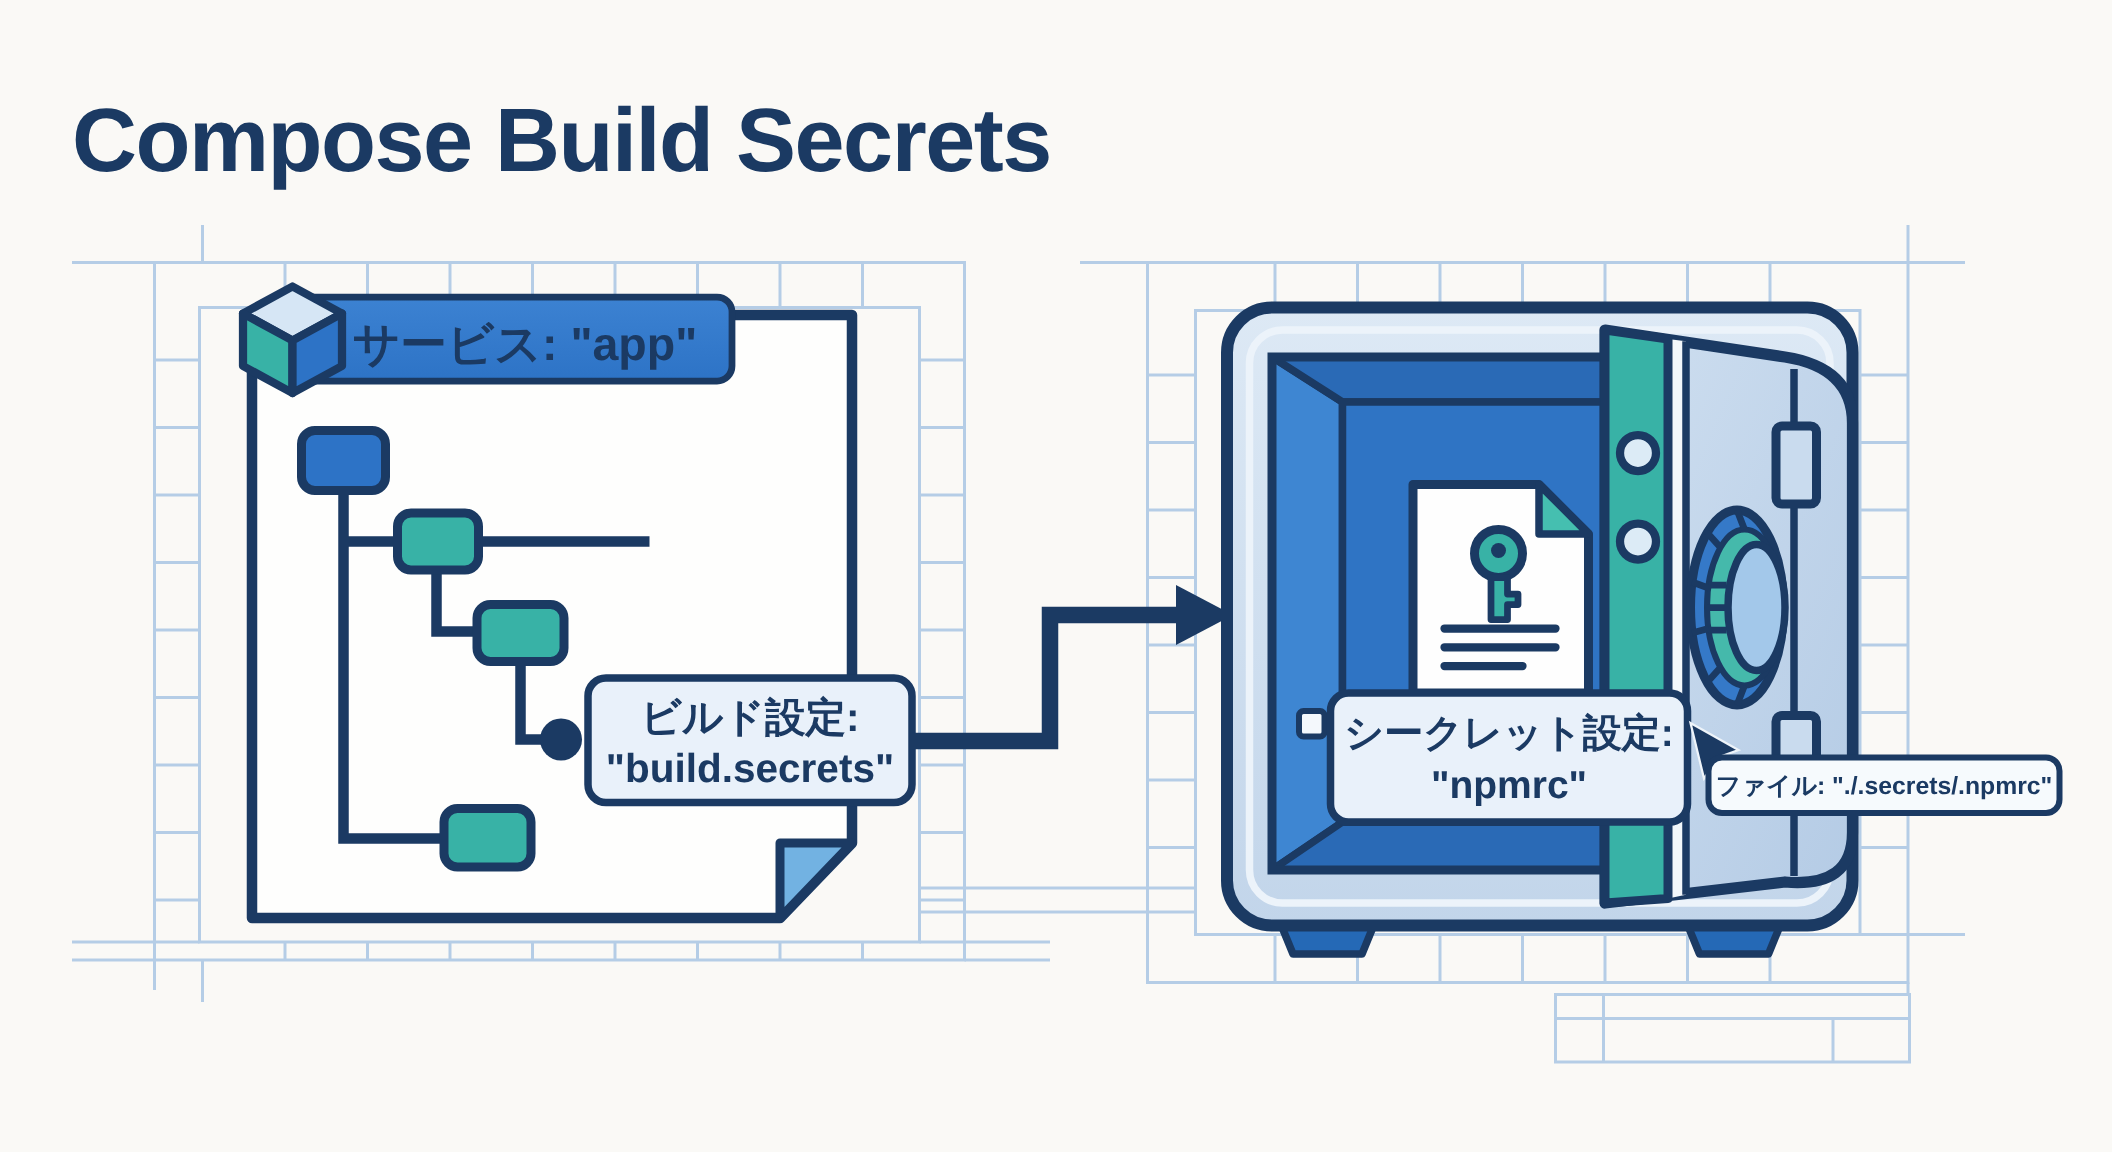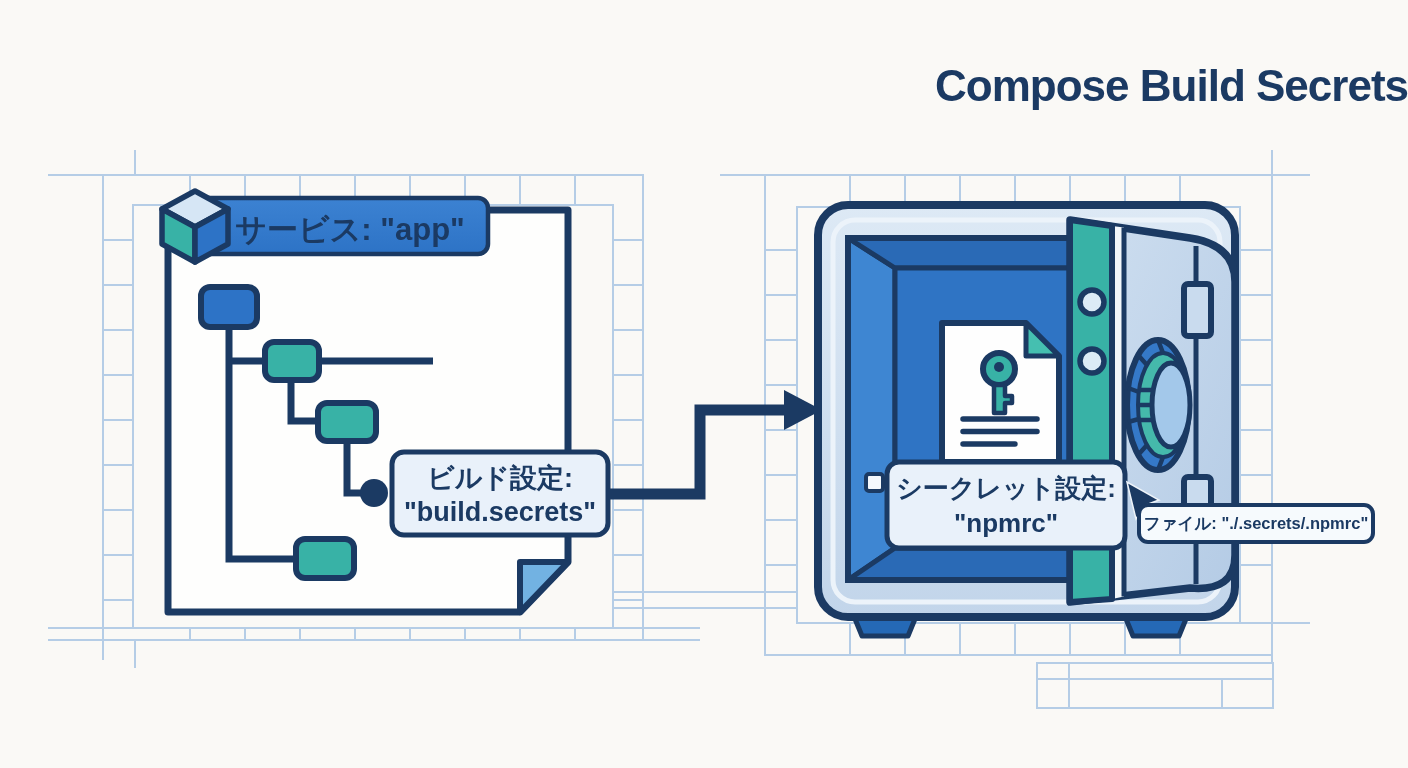--- a/index.html
+++ b/index.html
@@ -5,22 +5,22 @@
   :root{
     --navy:#1b3a63; --blue:#2d73c6; --teal:#38b2a6; --light_blue:#72b2e2;
     --label_bg:#e9f1fa; --grid:#b5cde6; --body:#c5d7eb; --door:#bfd4ea;
     --wall:#3e86d2; --interior:#2f74c4; --wall_dark:#2a6ab6;
     --tooltip_bg:#f6fafd; --bg:#faf9f6;
   }
   html,body{margin:0;padding:0;}
   body{background:var(--bg);font-family:"Liberation Sans","DejaVu Sans",sans-serif;}
   .canvas{position:relative;width:1408px;height:768px;background:var(--bg);overflow:hidden;}
   .title{
-    position:absolute;left:0;right:0;top:64px;margin:0;text-align:right;
-    font-size:44px;font-weight:bold;letter-spacing:-1px;color:var(--navy);line-height:1;
+    position:absolute;left:0;right:0;top:64px;margin:0;text-align:left;
+    font-size:60px;font-weight:bold;letter-spacing:-1px;color:var(--navy);line-height:1;padding-left:48px;
   }
   svg{position:absolute;left:0;top:0;}
   svg text{font-family:"Liberation Sans","DejaVu Sans",sans-serif;fill:var(--navy);font-weight:bold;}
   .grid-ln{stroke:var(--grid);stroke-width:2;fill:none;}
   .ln{stroke-linejoin:round;}
   .cap{stroke-linecap:round;}
 </style>
 </head>
 <body>
 

